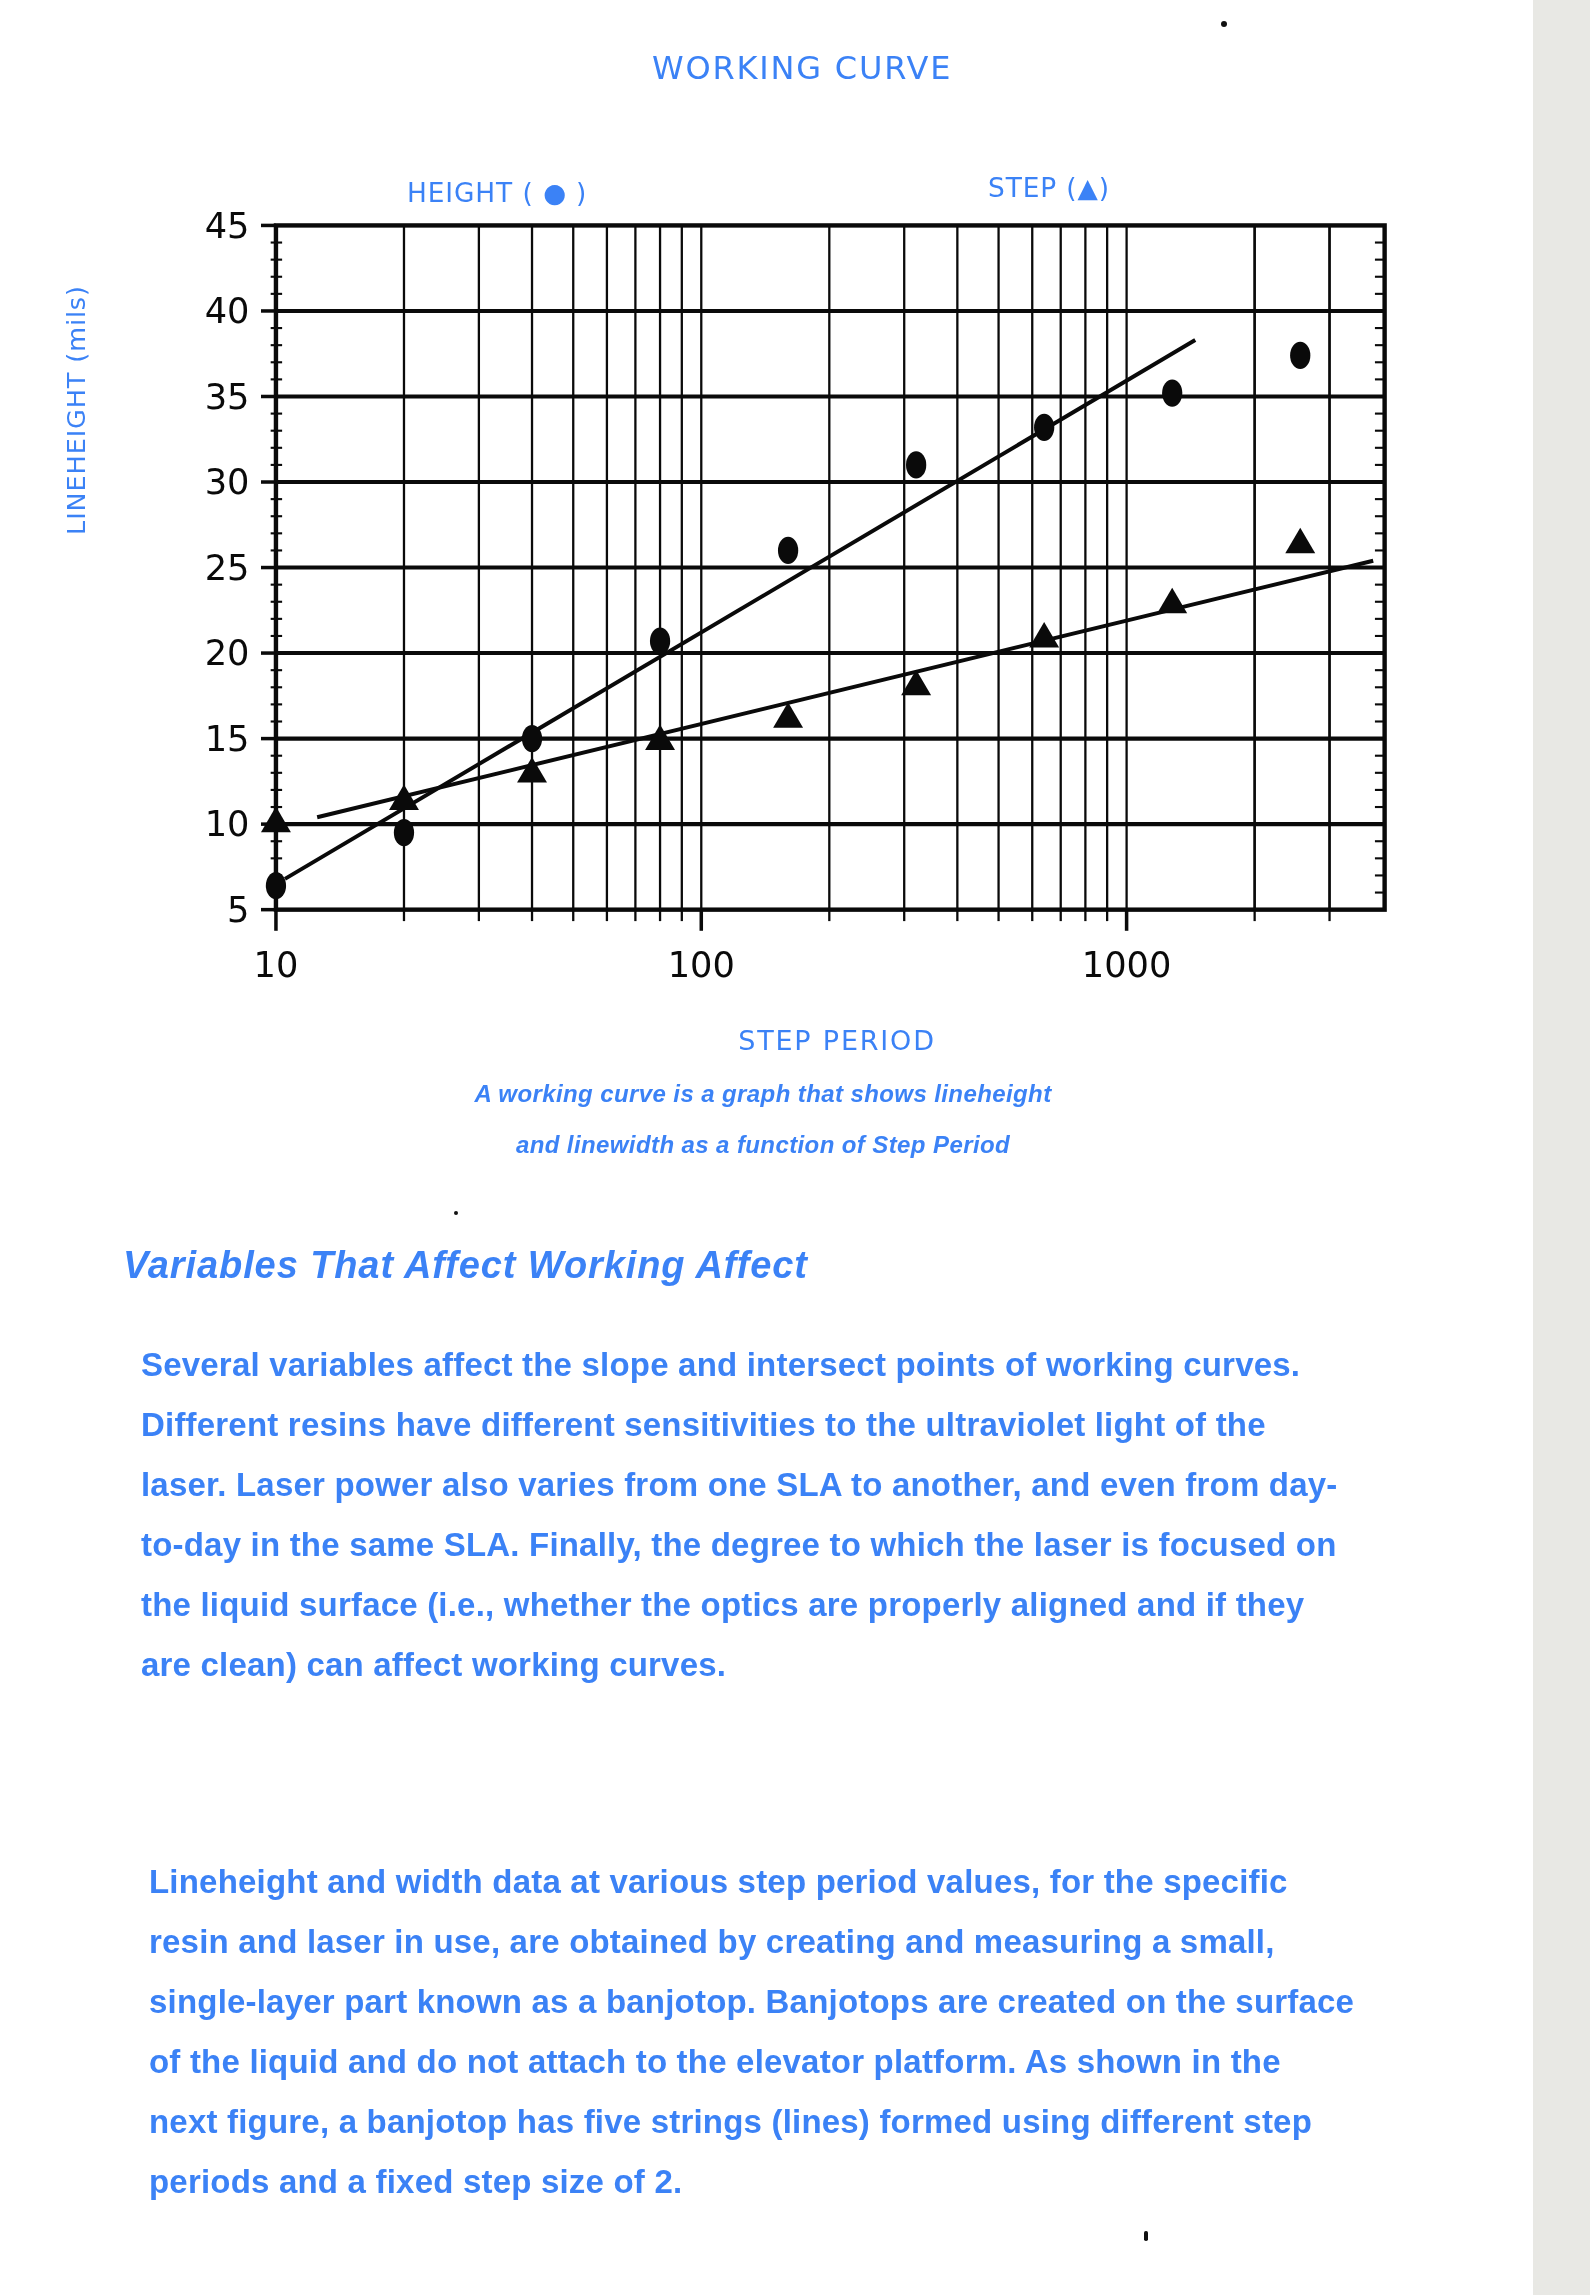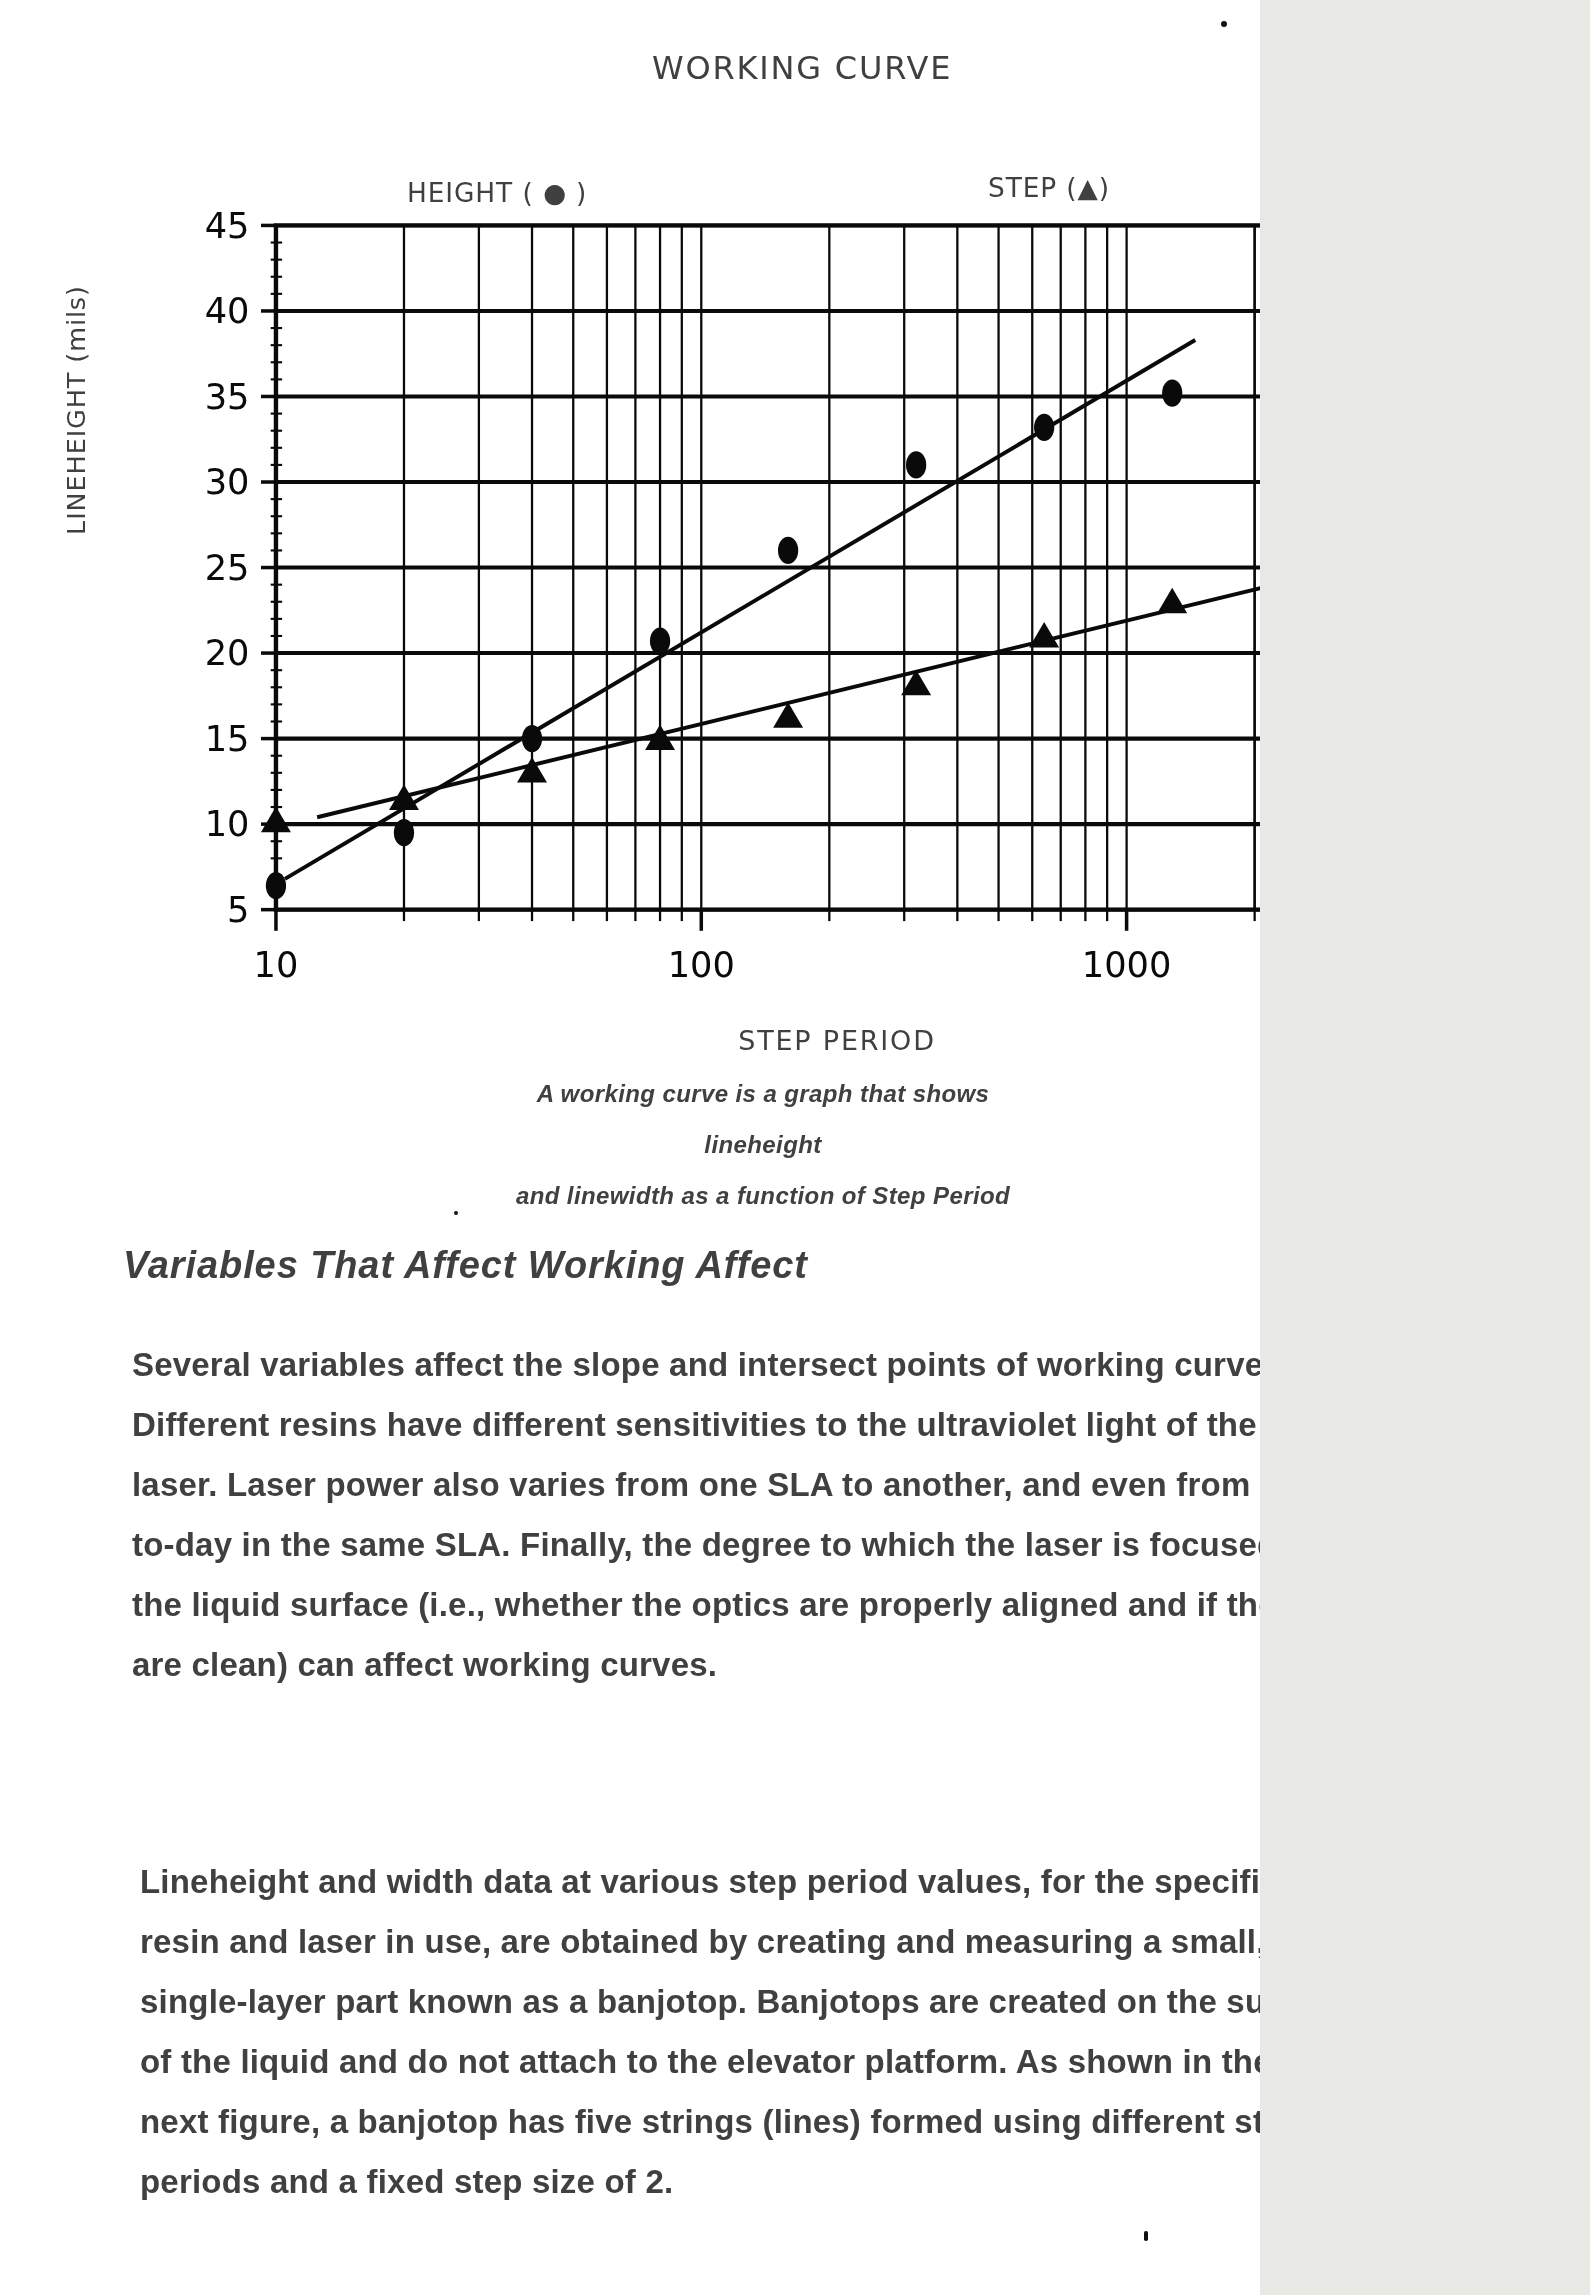--- a/index.html
+++ b/index.html
@@ -1,18 +1,18 @@
 <!DOCTYPE html>
 <html style="font-size:14px"><head>
 <meta charset="utf-8">
 <style>
   html,body{margin:0;padding:0;background:#e8e8e4;}
   #page{
-    position:relative;width:1260px;height:2295px;background:#ffffff;
-    overflow:hidden;color:#404040;
+    position:relative;width:1533px;height:2295px;background:#ffffff;
+    overflow:hidden;color:#3b82f6;
     font-family:"Liberation Sans",sans-serif;
   }
   .abs{position:absolute;}
   #doc-title{
     left:652px;top:49px;font-family:"DejaVu Sans",sans-serif;
     font-size:32px;letter-spacing:1.8px;font-weight:500;white-space:nowrap;
   }
   .legend{
     font-family:"DejaVu Sans",sans-serif;font-size:26.4px;font-weight:500;
     letter-spacing:0.9px;white-space:nowrap;
@@ -34,21 +34,21 @@
     font-size:24px;font-style:italic;font-weight:700;letter-spacing:0.4px;
     line-height:51px;text-align:center;white-space:pre-line;
   }
   .section-heading{
     left:123px;font-size:38px;font-weight:700;font-style:italic;
     letter-spacing:0.9px;white-space:nowrap;
   }
   #heading-1{top:1244px;}
   #heading-2{top:1778px;}
   .body-text{
-    left:132px;width:1409px;font-size:33px;font-weight:700;
+    left:141px;width:1409px;font-size:33px;font-weight:700;
     letter-spacing:0.2px;line-height:60px;white-space:pre-line;
   }
   #para-1{top:1335px;}
   #para-2{top:1852px;margin-left:8px;}
   .speck{position:absolute;background:#111;border-radius:50%;}
   #chart-svg{position:absolute;left:0;top:0;}
   svg text{font-family:"DejaVu Sans",sans-serif;fill:#0a0a0a;}
 </style>
 </head>
 <body>

